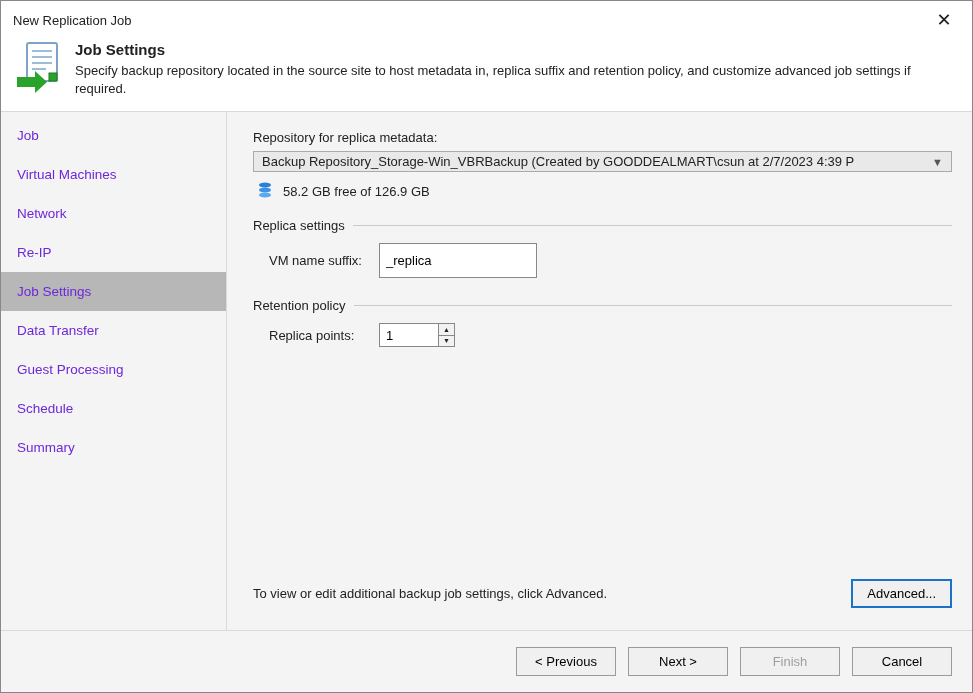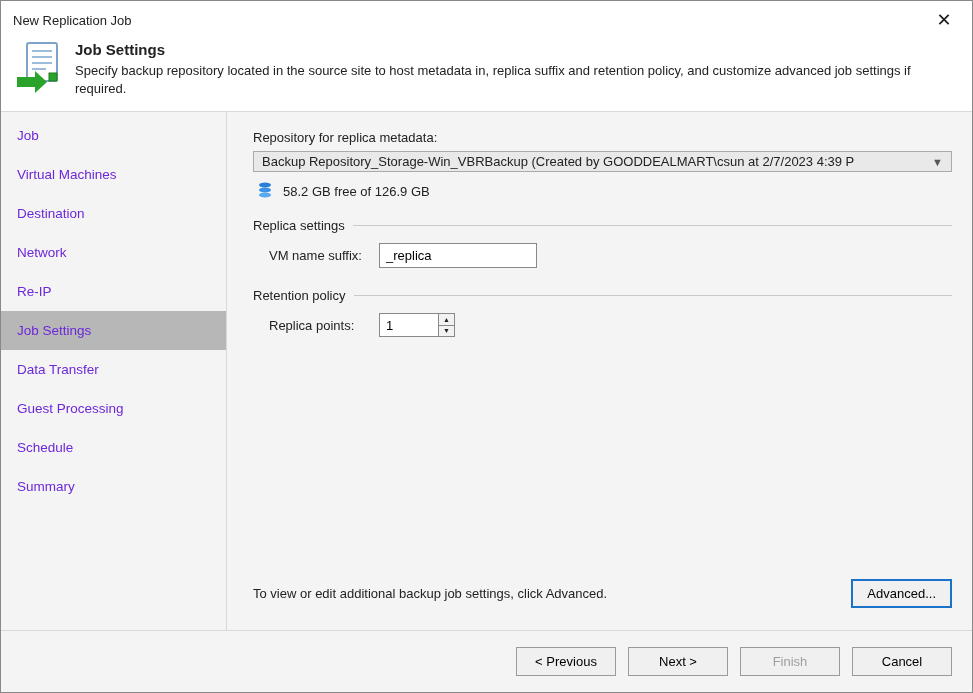--- a/index.html
+++ b/index.html
@@ -136,21 +136,21 @@
     align-items: center;
     padding-left: 16px;
     margin-top: 10px;
   }
   .form-row label {
     font-size: 13px;
     width: 110px;
   }
   input.text {
     border: 1px solid #888;
-    height: 25px;
+    height: 35px;
     padding: 0 6px;
     font-size: 13px;
     width: 158px;
     background: #fff;
   }
   .spinner {
     display: inline-flex;
     align-items: stretch;
     border: 1px solid #888;
     height: 24px;
@@ -236,21 +236,20 @@
     <div>
       <h2>Job Settings</h2>
       <p>Specify backup repository located in the source site to host metadata in, replica suffix and retention policy, and customize advanced job settings if required.</p>
     </div>
   </div>
 
   <div class="body">
     <div class="sidebar">
       <div class="sidebar-item">Job</div>
       <div class="sidebar-item">Virtual Machines</div>
-      <div class="sidebar-item">Destination</div>
       <div class="sidebar-item">Network</div>
       <div class="sidebar-item">Re-IP</div>
       <div class="sidebar-item active">Job Settings</div>
       <div class="sidebar-item">Data Transfer</div>
       <div class="sidebar-item">Guest Processing</div>
       <div class="sidebar-item">Schedule</div>
       <div class="sidebar-item">Summary</div>
     </div>
 
     <div class="main">

